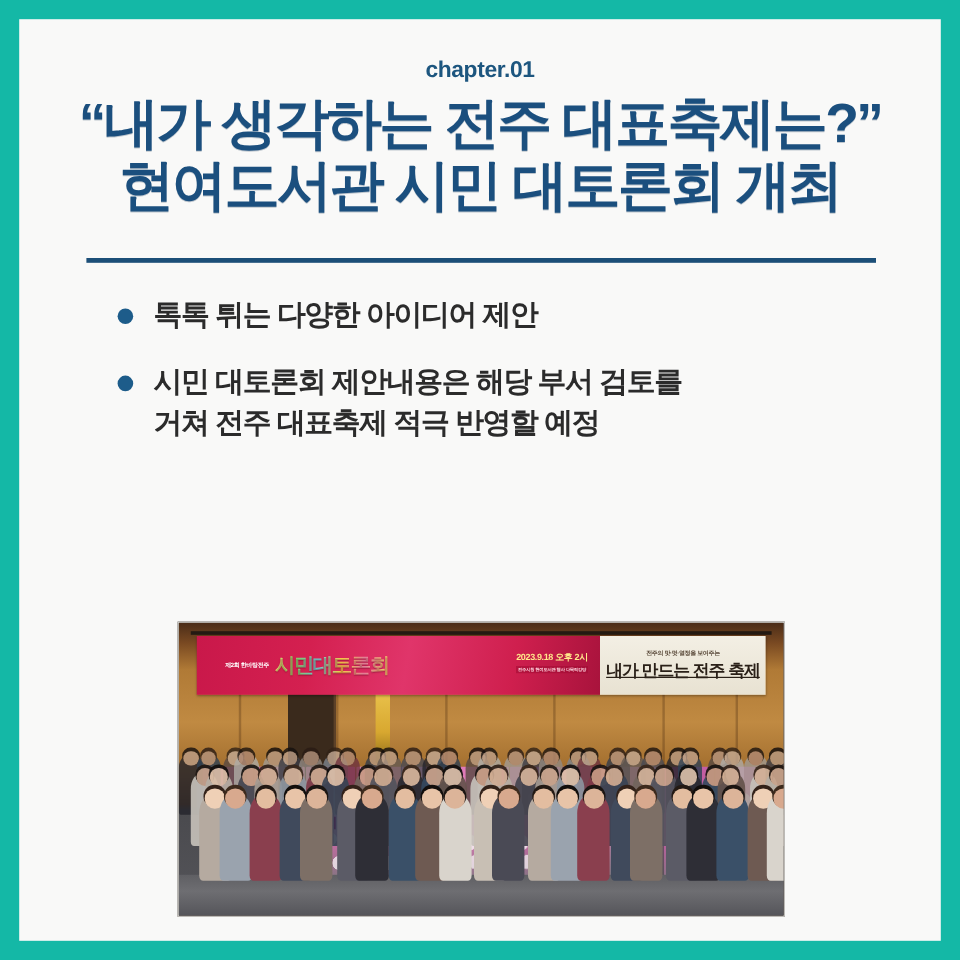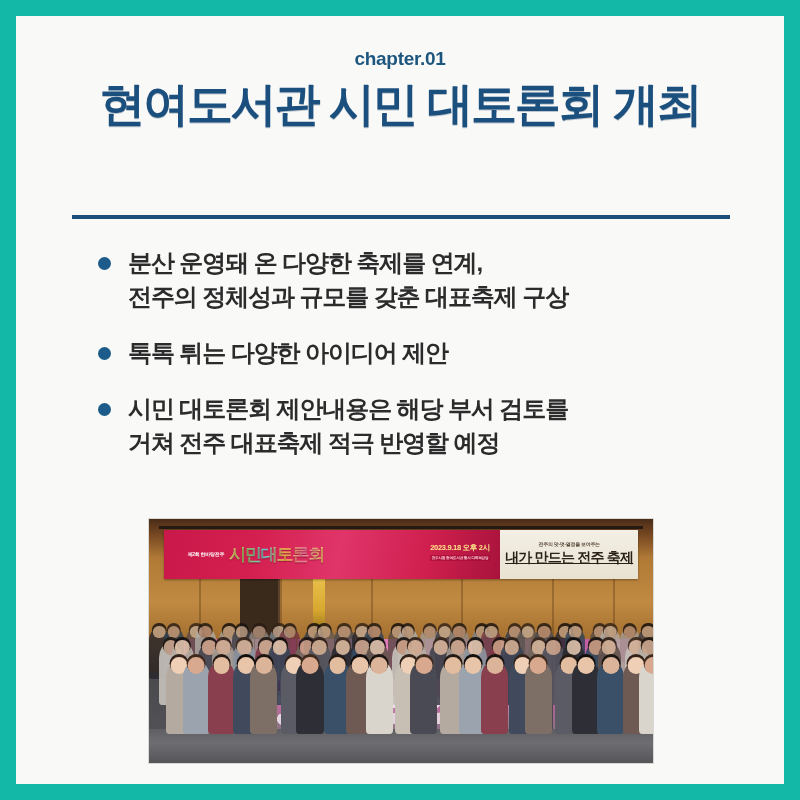--- a/index.html
+++ b/index.html
@@ -330,32 +330,28 @@
 </style>
 </head>
 <body>
 
 <div id="card">
   <div id="card-inner">
 
     <div class="chapter-label">chapter.01</div>
 
     <div class="title-block">
+      <span class="title-line title-line-1">“내가 생각하는 전주 대표축제는?”</span>
       <span class="title-line title-line-2">현여도서관 시민 대토론회 개최</span>
     </div>
 
     <div class="divider"></div>
 
     <div class="bullets">
 
-      <div class="bullet-item">
-        <span class="bullet-dot"></span>
-        <span class="bullet-line">분산 운영돼 온 다양한 축제를 연계,</span>
-        <span class="bullet-line">전주의 정체성과 규모를 갖춘 대표축제 구상</span>
-      </div>
 
       <div class="bullet-item">
         <span class="bullet-dot"></span>
         <span class="bullet-line">톡톡 튀는 다양한 아이디어 제안</span>
       </div>
 
       <div class="bullet-item">
         <span class="bullet-dot"></span>
         <span class="bullet-line">시민 대토론회 제안내용은 해당 부서 검토를</span>
         <span class="bullet-line">거쳐 전주 대표축제 적극 반영할 예정</span>

